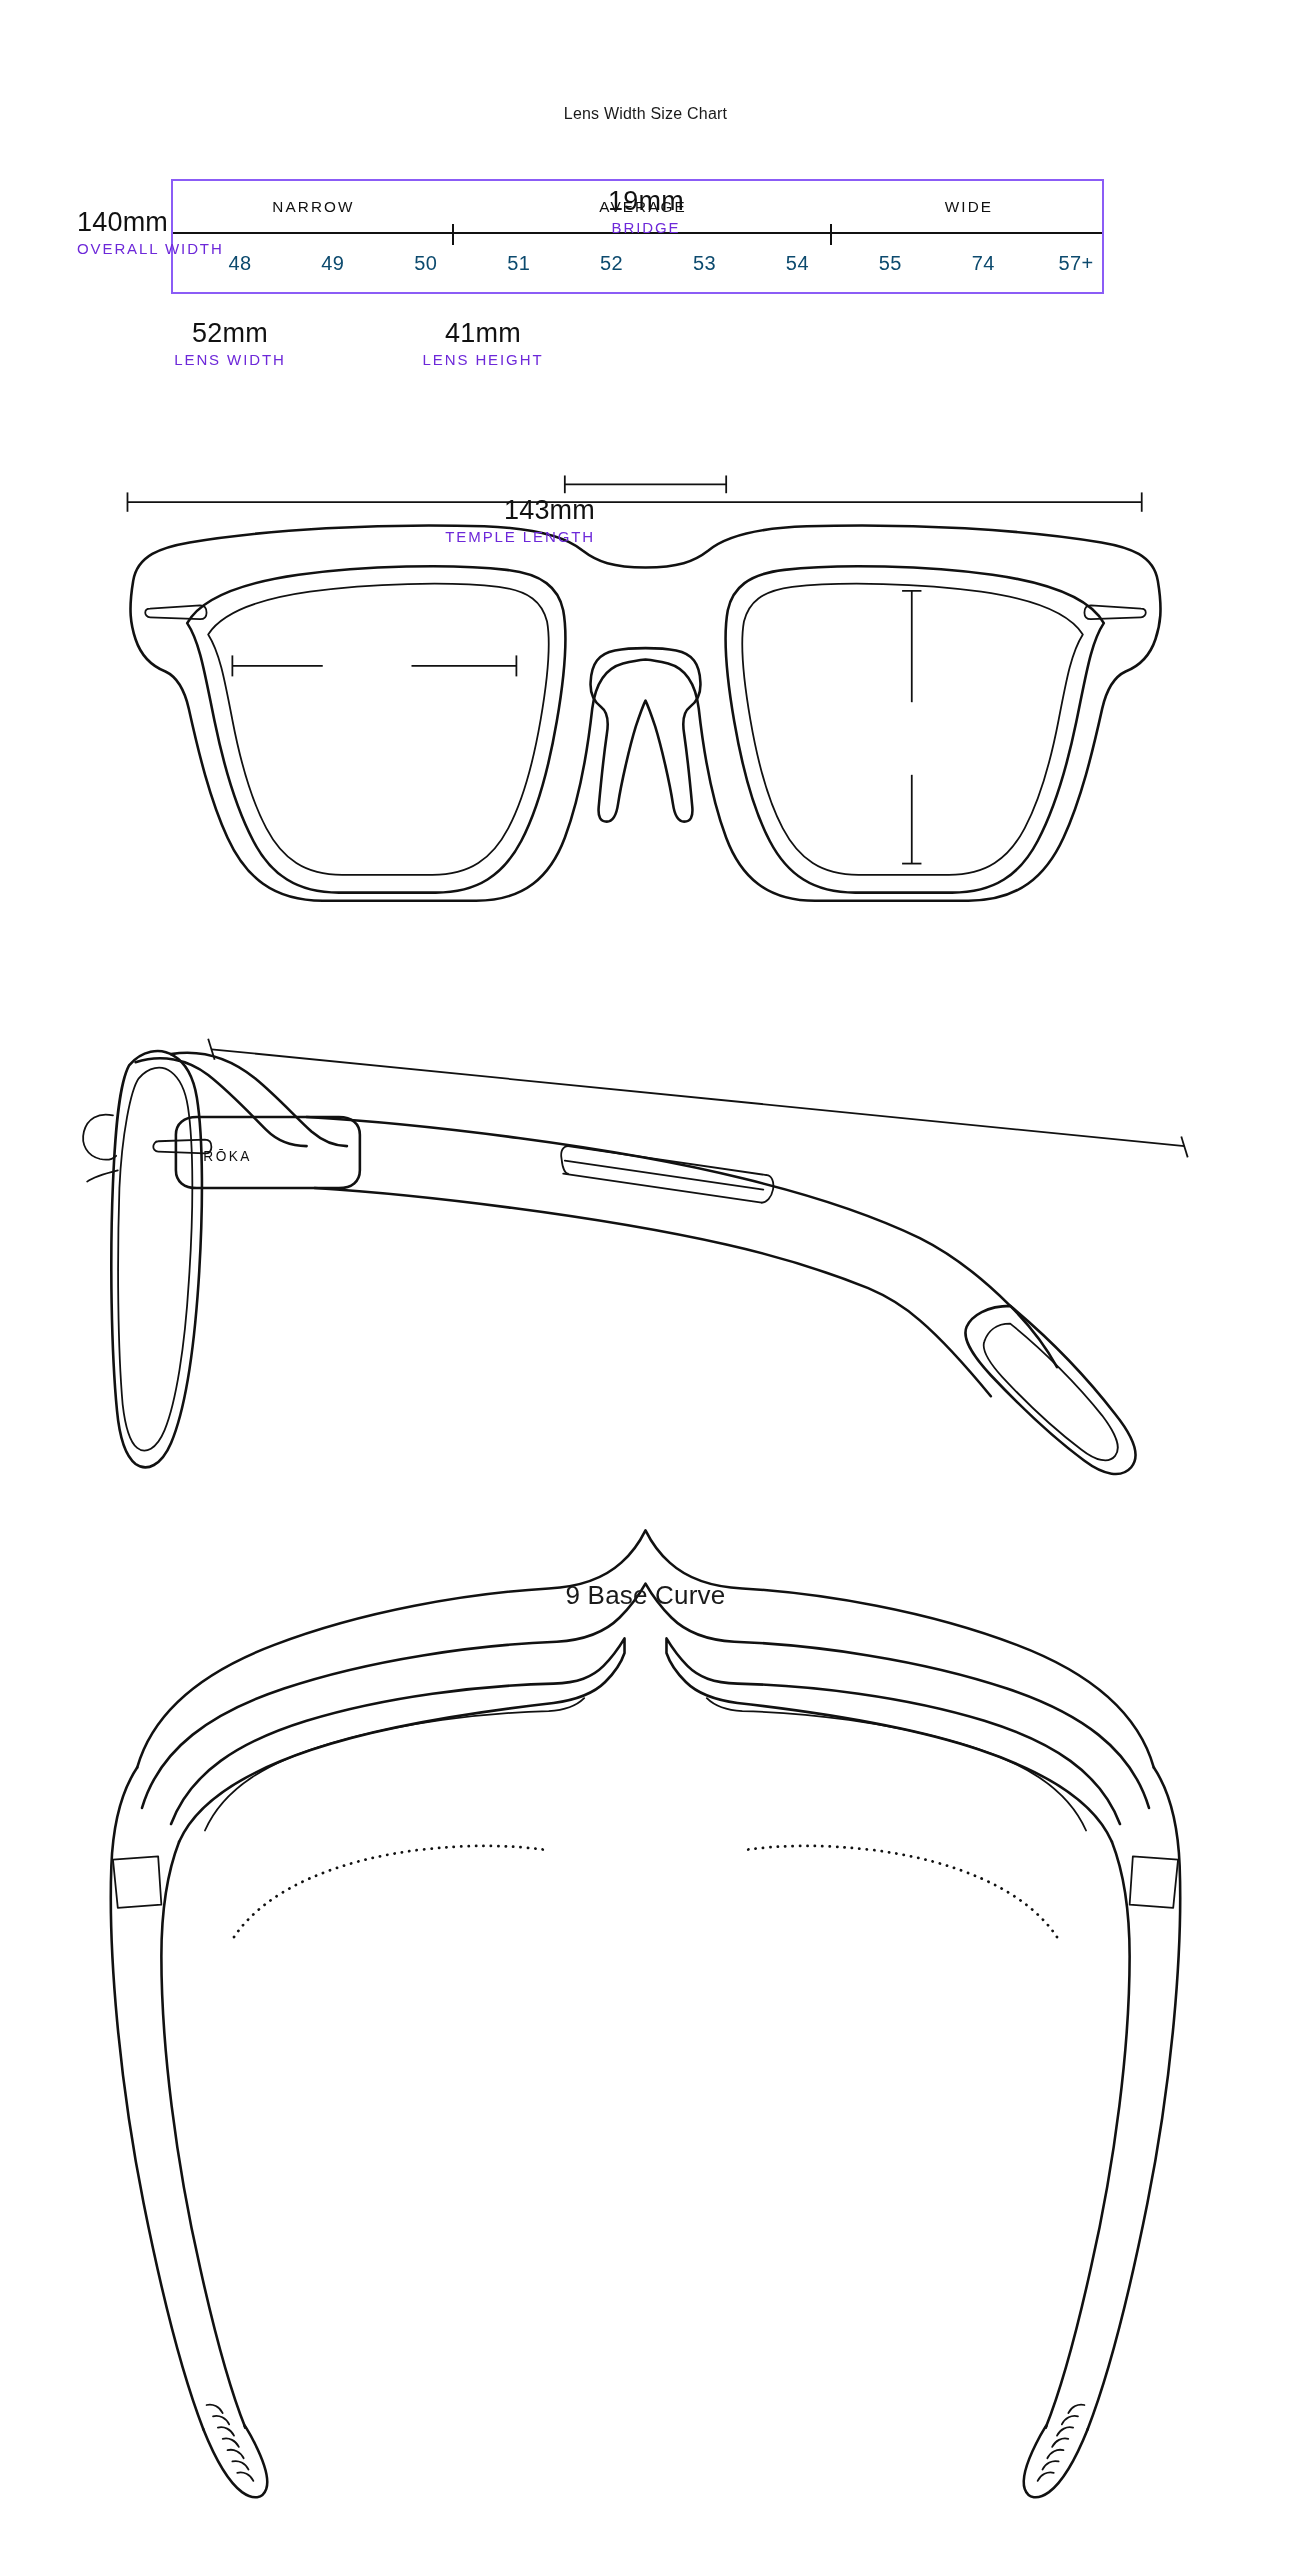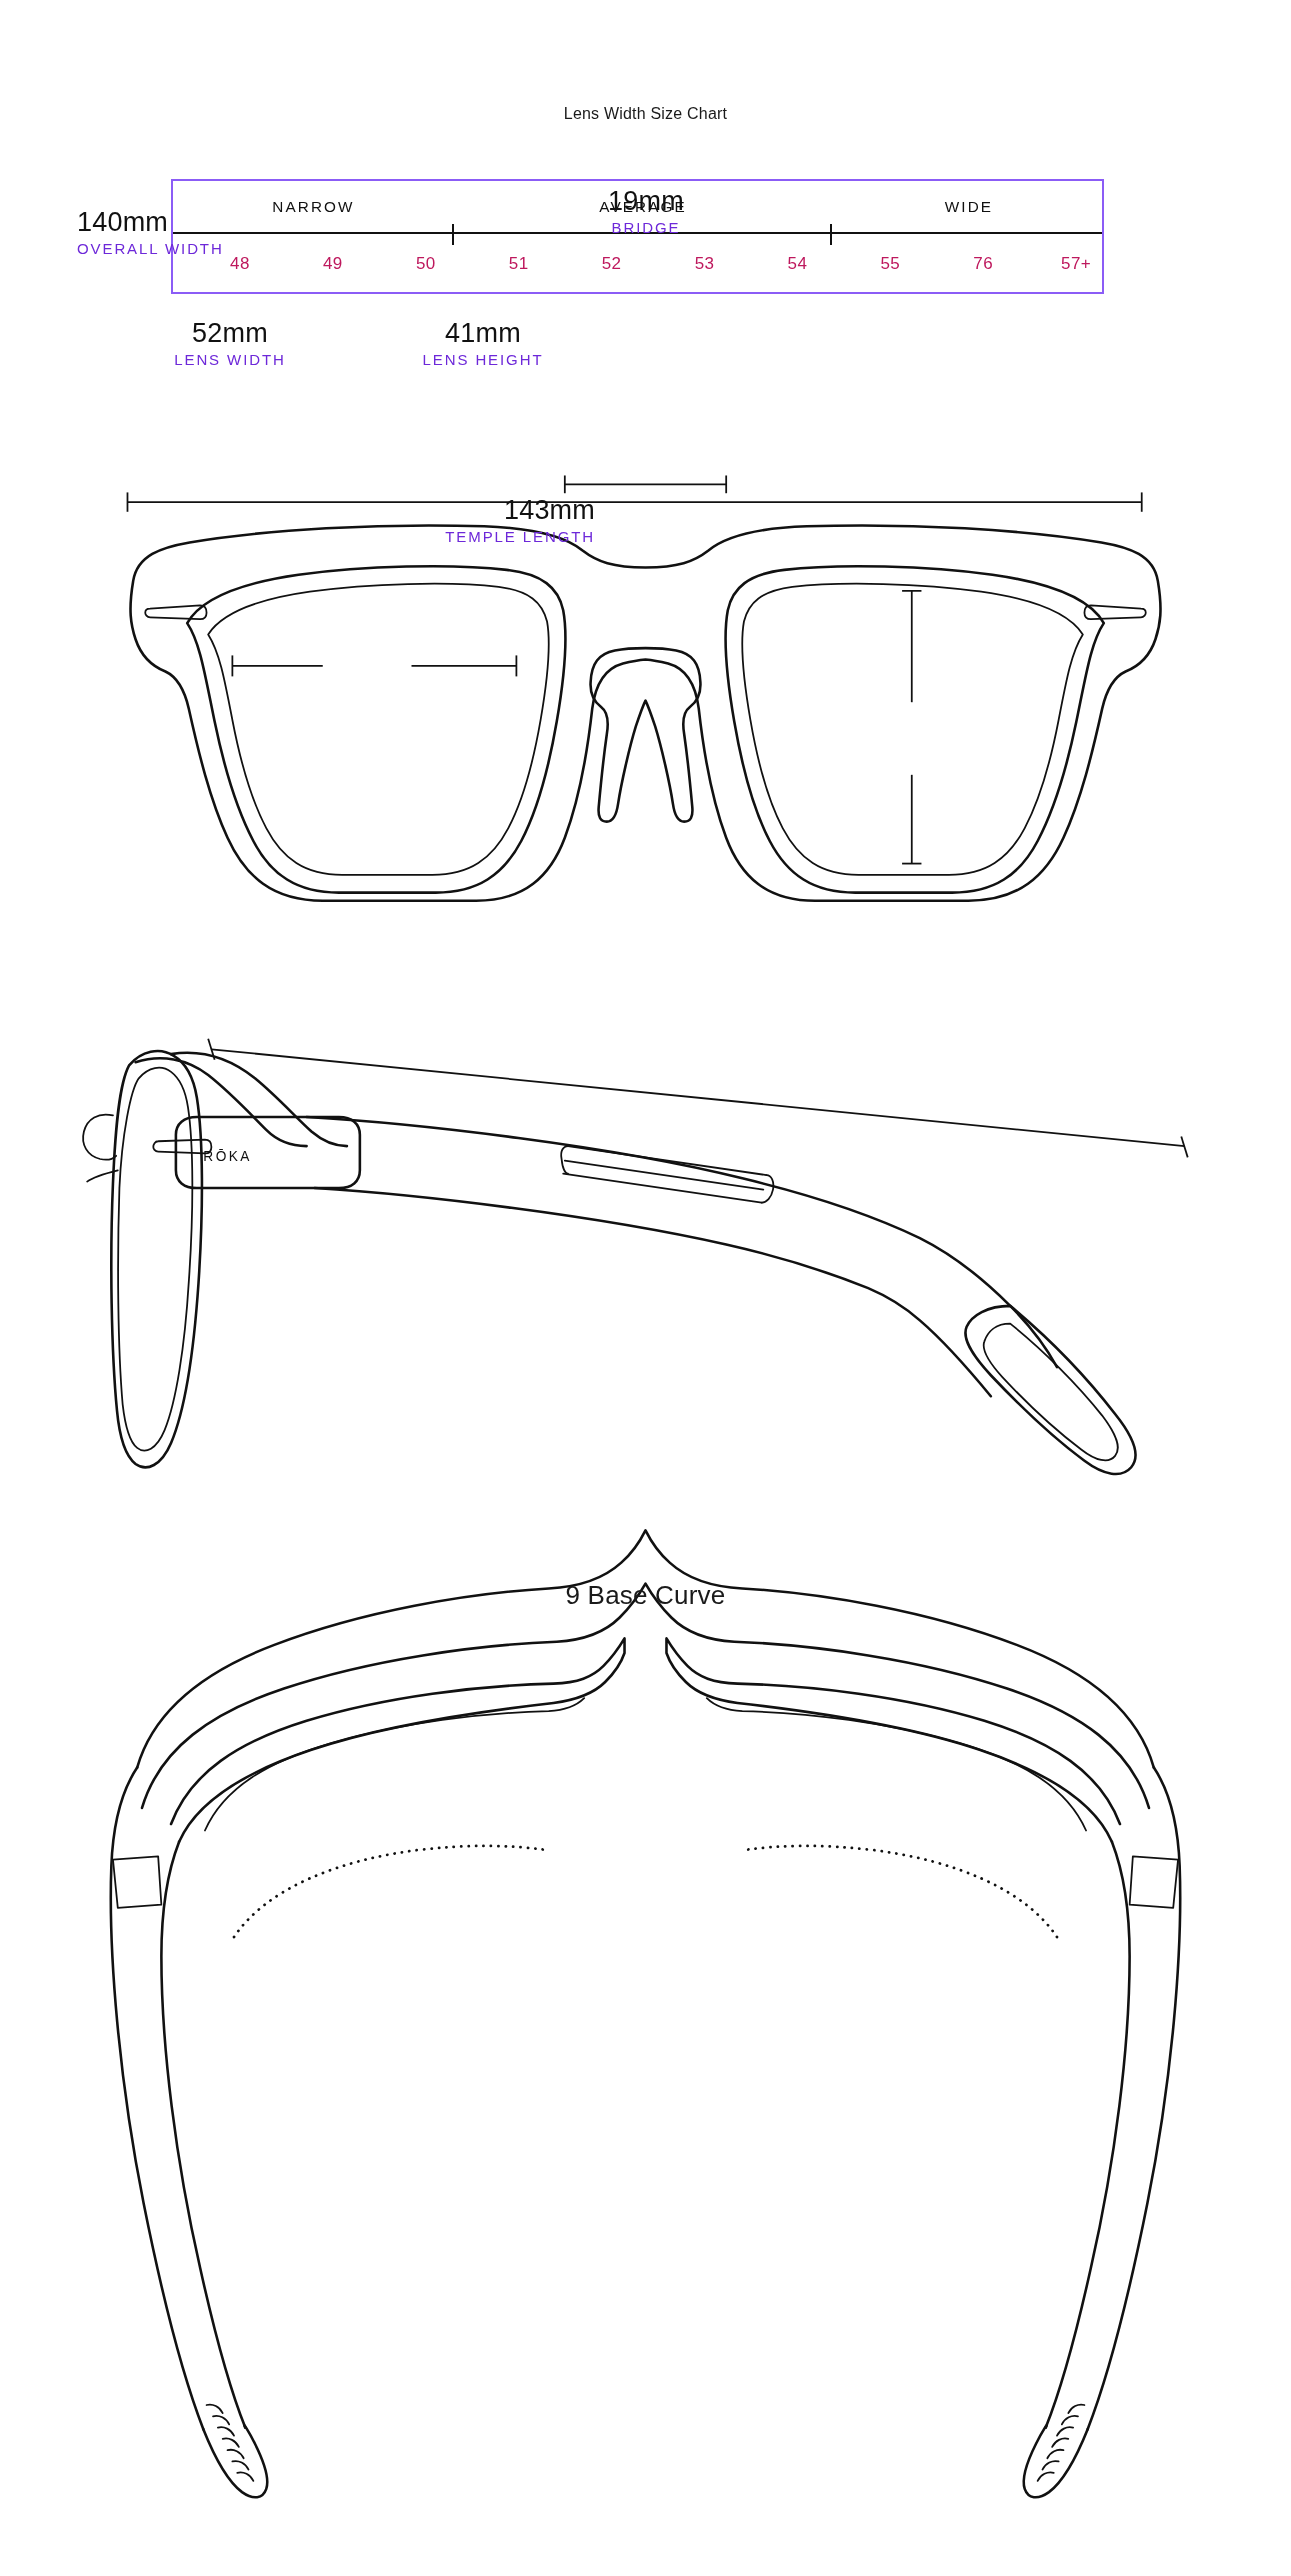--- a/index.html
+++ b/index.html
@@ -78,23 +78,23 @@
     top: 53px;
     width: 100%;
     height: 59px;
     display: flex;
   }
   .num-cell {
     flex: 1 1 0;
     display: flex;
     align-items: center;
     justify-content: center;
-    font-size: 17px;
+    font-size: 20px;
     letter-spacing: 0.4px;
-    color: #be185d;
+    color: #0c4a6e;
     margin-left: 41px;
   }
 
   
   .dim {
     position: absolute;
     text-align: center;
     white-space: nowrap;
   }
   .dim .val {
@@ -192,21 +192,21 @@
 
   <div class="num-row">
     <div class="num-cell">48</div>
     <div class="num-cell">49</div>
     <div class="num-cell">50</div>
     <div class="num-cell">51</div>
     <div class="num-cell">52</div>
     <div class="num-cell">53</div>
     <div class="num-cell">54</div>
     <div class="num-cell">55</div>
-    <div class="num-cell">76</div>
+    <div class="num-cell">74</div>
     <div class="num-cell">57+</div>
   </div>
 </div>
 
 <div class="figure" id="front-figure">
   <svg width="1291" height="452" viewBox="0 0 1600 560">
 
     <g>
       <line class="dimline" x1="158" y1="62" x2="1415" y2="62"></line>
       <line class="dimline" x1="158" y1="50" x2="158" y2="74"></line>

